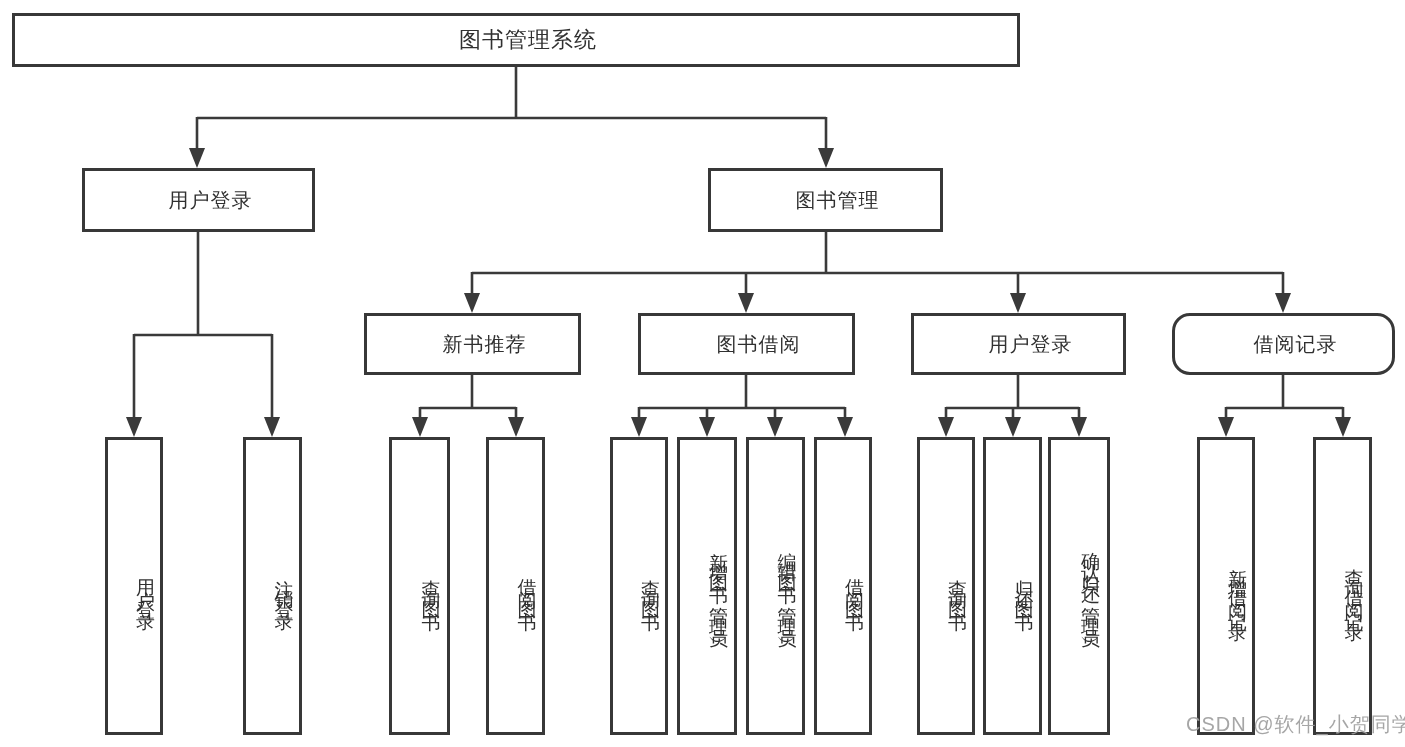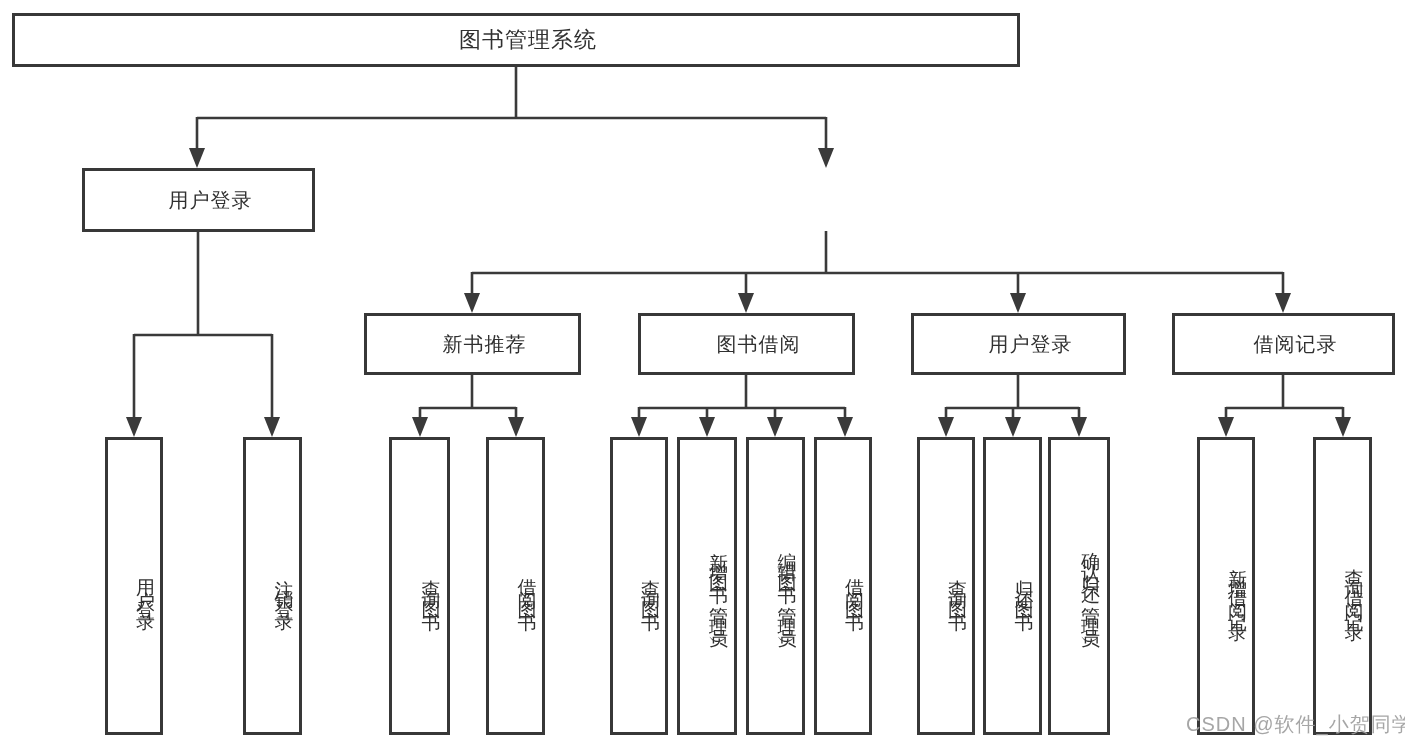--- a/index.html
+++ b/index.html
@@ -94,31 +94,34 @@
     <polygon points="1335,417 1351,417 1343,437"></polygon>
   </svg>
 
   <div class="node root-node" style="left:12px;top:13px;width:1008px;height:54px;">
     <span>图书管理系统</span>
   </div>
 
   <div class="node mid-node" style="left:82px;top:168px;width:233px;height:64px;">
     <span>用户登录</span>
   </div>
+  <div class="node mid-node" style="left:708px;top:168px;width:235px;height:64px;">
+    <span>图书管理</span>
+  </div>
 
   <div class="node mid-node" style="left:364px;top:313px;width:217px;height:62px;">
     <span>新书推荐</span>
   </div>
   <div class="node mid-node" style="left:638px;top:313px;width:217px;height:62px;">
     <span>图书借阅</span>
   </div>
   <div class="node mid-node" style="left:911px;top:313px;width:215px;height:62px;">
     <span>用户登录</span>
   </div>
-  <div class="node mid-node" style="left:1172px;top:313px;width:223px;height:62px;">
+  <div class="node mid-node" style="left:1172px;top:313px;width:223px;height:62px;border-radius:18px;">
     <span>借阅记录</span>
   </div>
 
   <div class="node leaf" style="left:105px;top:437px;width:58px;height:298px;">
     <span class="vtext">用户登录</span>
   </div>
   <div class="node leaf" style="left:243px;top:437px;width:59px;height:298px;">
     <span class="vtext">注销登录</span>
   </div>
 

